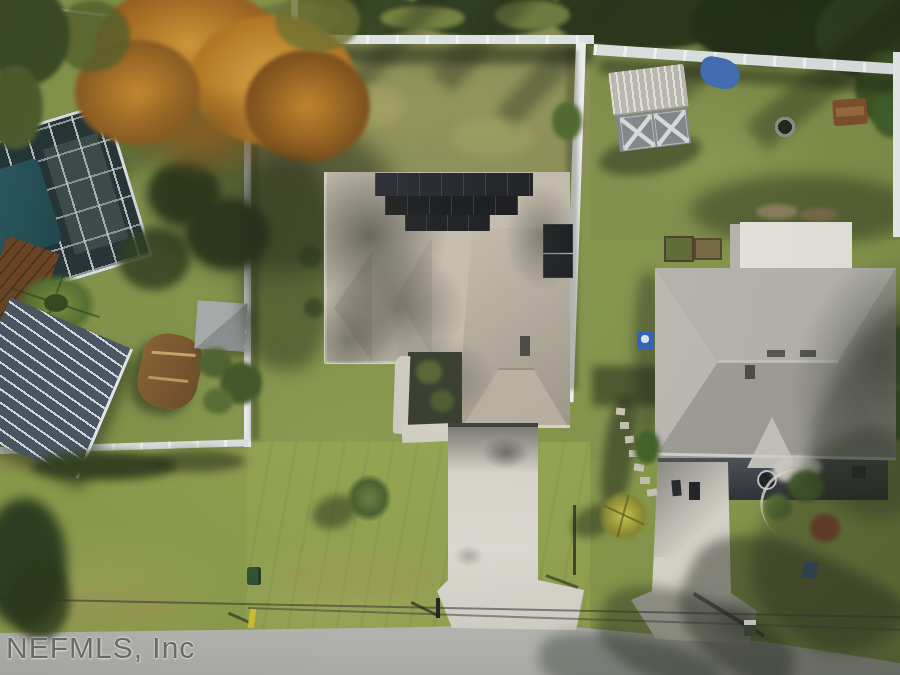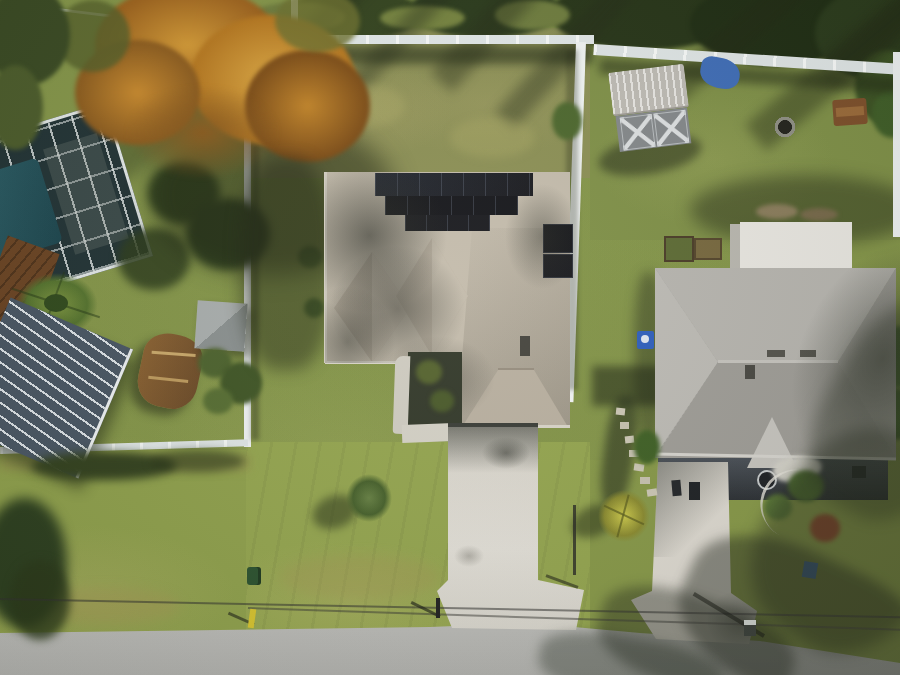--- a/index.html
+++ b/index.html
@@ -285,14 +285,15 @@
   <div class="abs" style="left:226px;top:623px;width:28px;height:3px;background:rgba(20,22,18,.55);transform:rotate(24deg);transform-origin:right center;"></div>
   <div class="abs" style="left:249px;top:609px;width:6px;height:19px;background:#d6c330;transform:rotate(8deg);"></div>
   <div class="abs" style="left:247px;top:567px;width:14px;height:18px;background:#2c5230;border-radius:3px;box-shadow:inset -3px 0 0 rgba(0,0,0,.3);"></div>
   <div class="abs" style="left:682px;top:634px;width:82px;height:4px;background:rgba(25,28,22,.55);transform:rotate(31deg);transform-origin:right center;"></div>
   <div class="abs" style="left:744px;top:620px;width:12px;height:16px;background:#3a3f3a;">
     <div class="abs" style="left:0;top:0;width:12px;height:5px;background:#c8ccc8;"></div>
   </div>
 
   <div class="abs" style="left:0;top:0;width:900px;height:675px;pointer-events:none;
     background:radial-gradient(ellipse at 50% 40%,rgba(255,250,230,.05),rgba(20,25,10,.09));"></div>
+  <div class="watermark">NEFMLS, Inc</div>
 
 </div>
 
 </body></html>

